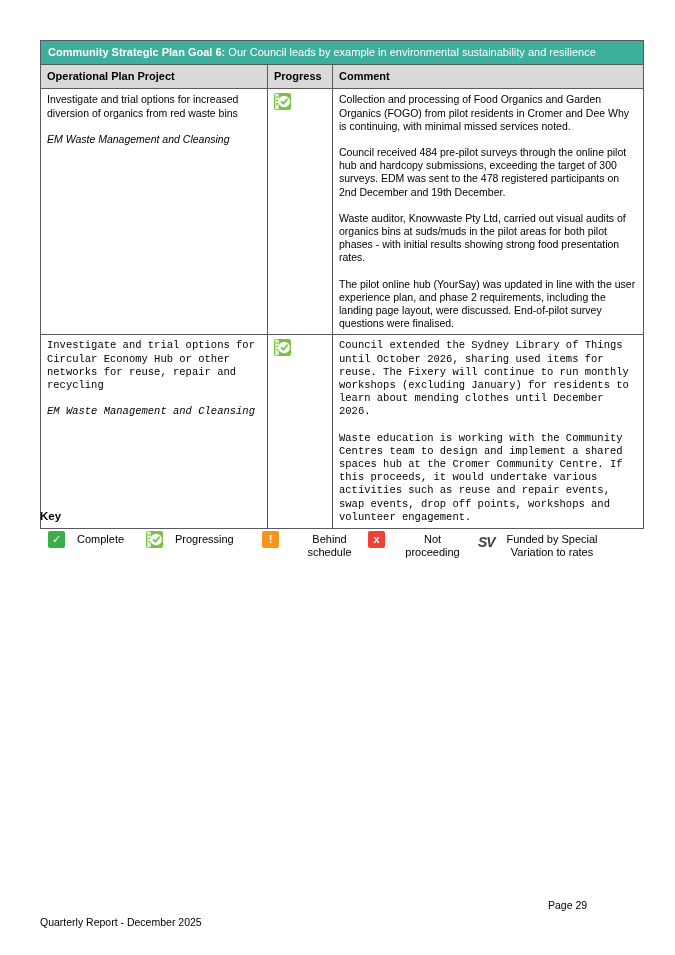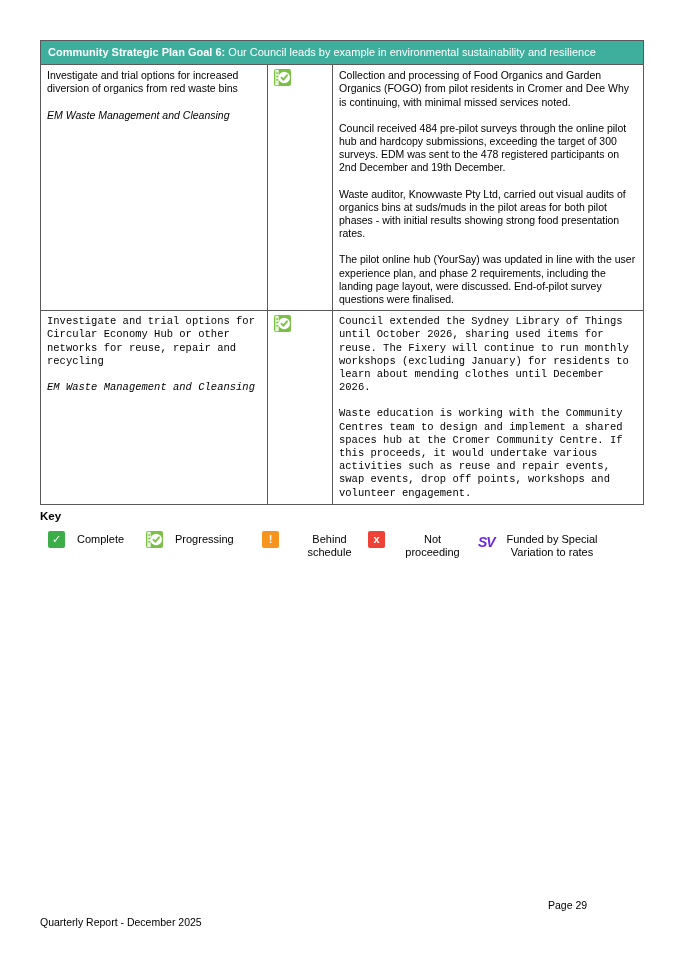--- a/index.html
+++ b/index.html
@@ -86,21 +86,21 @@
   .ki-notproc{width:100px;}
   .ki-sv .key-label{width:100px;margin-left:10px;}
   
   .sv-logo{
     display:inline-block;width:24px;position:relative;
     text-align:left;padding-top:2px;
   }
   .sv-top{width:12px;height:2px;background:#9a9a9a;margin-left:10px;margin-bottom:1px;}
   .sv-text{
     font-weight:900;font-size:14px;line-height:13px;letter-spacing:-1px;
-    color:#6d28d9;font-style:italic;
+    color:#404040;font-style:italic;
   }
   .sv-bot{width:20px;height:2px;background:#000;margin-top:1px;}
   .sv-bot2{width:10px;height:1.5px;background:#9a9a9a;margin-top:1px;}
   
   .footer-left{
     position:absolute;left:40px;top:916px;
     font-size:10.5px;
   }
   .footer-right{
     position:absolute;left:548px;top:899px;
@@ -114,20 +114,25 @@
 
   <table class="report">
     <colgroup>
         <col class="c-project">
         <col class="c-progress">
         <col class="c-comment">
       </colgroup>
     <tbody>
         <tr class="goal-row">
       <th colspan="3"><span class="goal-bold">Community Strategic Plan Goal 6:</span><span> Our Council leads by example in environmental sustainability and resilience</span></th>
+    </tr>
+    <tr class="col-head">
+      <th>Operational Plan Project</th>
+      <th class="col-progress-h">Progress</th>
+      <th>Comment</th>
     </tr>
     <tr class="data-row-1">
       <td class="project-cell">
         <p>Investigate and trial options for increased diversion of organics from red waste bins</p>
         <p class="owner">EM Waste Management and Cleansing</p>
       </td>
       <td class="progress-cell">
         <span class="st-icon">
           <svg viewBox="0 0 20 20">
             <rect x="0" y="0" width="20" height="20" rx="2.5" fill="#7ac143"></rect>

